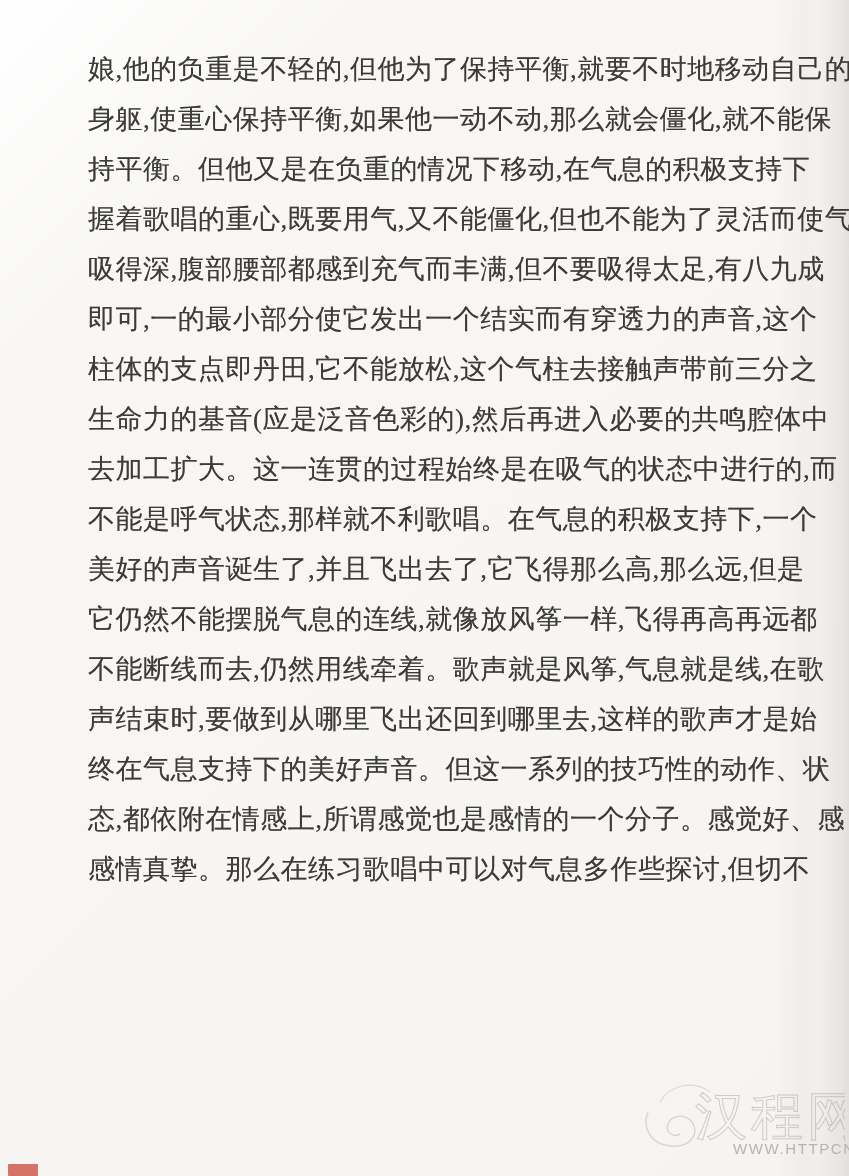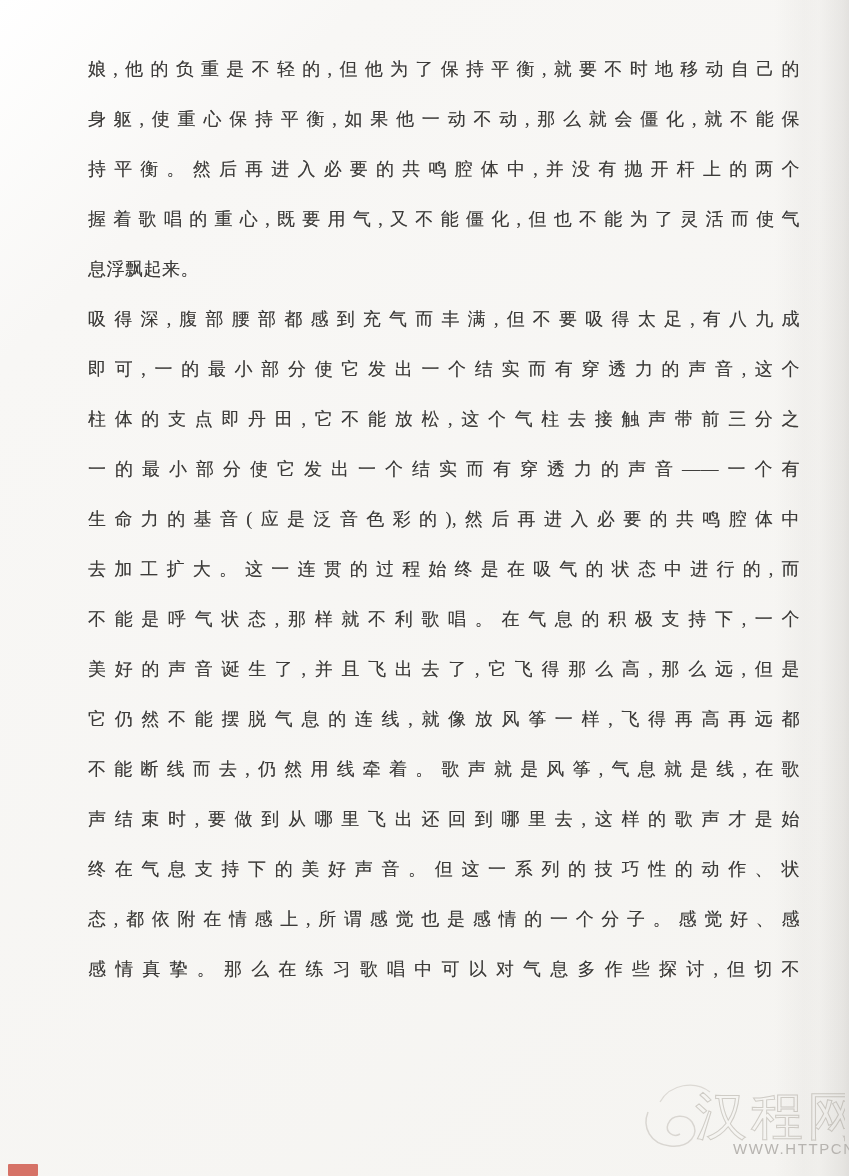--- a/index.html
+++ b/index.html
@@ -34,21 +34,21 @@
   .text-column {
     position: absolute;
     left: 88px;
     top: 44px;
     width: 712px;
     color: #3a3a3a;
   }
   .line {
     height: 50px;
     line-height: 50px;
-    font-size: 18px;
+    font-size: 27px;
     letter-spacing: 0.5px;
     white-space: nowrap;
     text-align: justify;
     text-align-last: justify;
     text-justify: inter-character;
     color: #3c3b39;
     text-shadow: 0 0 0.6px rgba(70,68,66,0.55);
   }
   .line.indent { text-indent: 2em; }
   .line.end { text-align-last: left; }
@@ -92,27 +92,25 @@
 
   <svg class="watermark" viewBox="0 0 205 95" xmlns="http://www.w3.org/2000/svg">
     <path d="M8,40 C2,55 10,72 30,74 C50,76 60,62 52,50 C46,42 32,42 28,52 C25,60 33,66 40,62" fill="none" stroke="#d9d6d1" stroke-width="1.5"></path>
     <path d="M20,30 C30,12 55,8 70,20" fill="none" stroke="#dcd9d4" stroke-width="1.2"></path>
     <text x="55" y="62" font-size="52" font-family="Liberation Serif, serif" fill="none" stroke="#cfccc6" stroke-width="1" letter-spacing="4">汉程网</text>
   </svg>
 
   <div class="text-column">
       <div class="line">娘,他的负重是不轻的,但他为了保持平衡,就要不时地移动自己的</div>
       <div class="line">身躯,使重心保持平衡,如果他一动不动,那么就会僵化,就不能保</div>
-      <div class="line">持平衡。然后再进入必要的共鸣腔体中,并没有抛开杆上的两个</div>
+      <div class="line">持平衡。但他又是在负重的情况下移动,在气息的积极支持下</div>
       <div class="line">握着歌唱的重心,既要用气,又不能僵化,但也不能为了灵活而使气</div>
-      <div class="line end">息浮飘起来。</div>
       <div class="line">吸得深,腹部腰部都感到充气而丰满,但不要吸得太足,有八九成</div>
       <div class="line">即可,一的最小部分使它发出一个结实而有穿透力的声音,这个</div>
       <div class="line">柱体的支点即丹田,它不能放松,这个气柱去接触声带前三分之</div>
-      <div class="line">一的最小部分使它发出一个结实而有穿透力的声音——一个有</div>
       <div class="line">生命力的基音(应是泛音色彩的),然后再进入必要的共鸣腔体中</div>
       <div class="line">去加工扩大。这一连贯的过程始终是在吸气的状态中进行的,而</div>
       <div class="line">不能是呼气状态,那样就不利歌唱。在气息的积极支持下,一个</div>
       <div class="line">美好的声音诞生了,并且飞出去了,它飞得那么高,那么远,但是</div>
       <div class="line">它仍然不能摆脱气息的连线,就像放风筝一样,飞得再高再远都</div>
       <div class="line">不能断线而去,仍然用线牵着。歌声就是风筝,气息就是线,在歌</div>
       <div class="line">声结束时,要做到从哪里飞出还回到哪里去,这样的歌声才是始</div>
       <div class="line">终在气息支持下的美好声音。但这一系列的技巧性的动作、状</div>
       <div class="line">态,都依附在情感上,所谓感觉也是感情的一个分子。感觉好、感</div>
       <div class="line">感情真挚。那么在练习歌唱中可以对气息多作些探讨,但切不</div>

